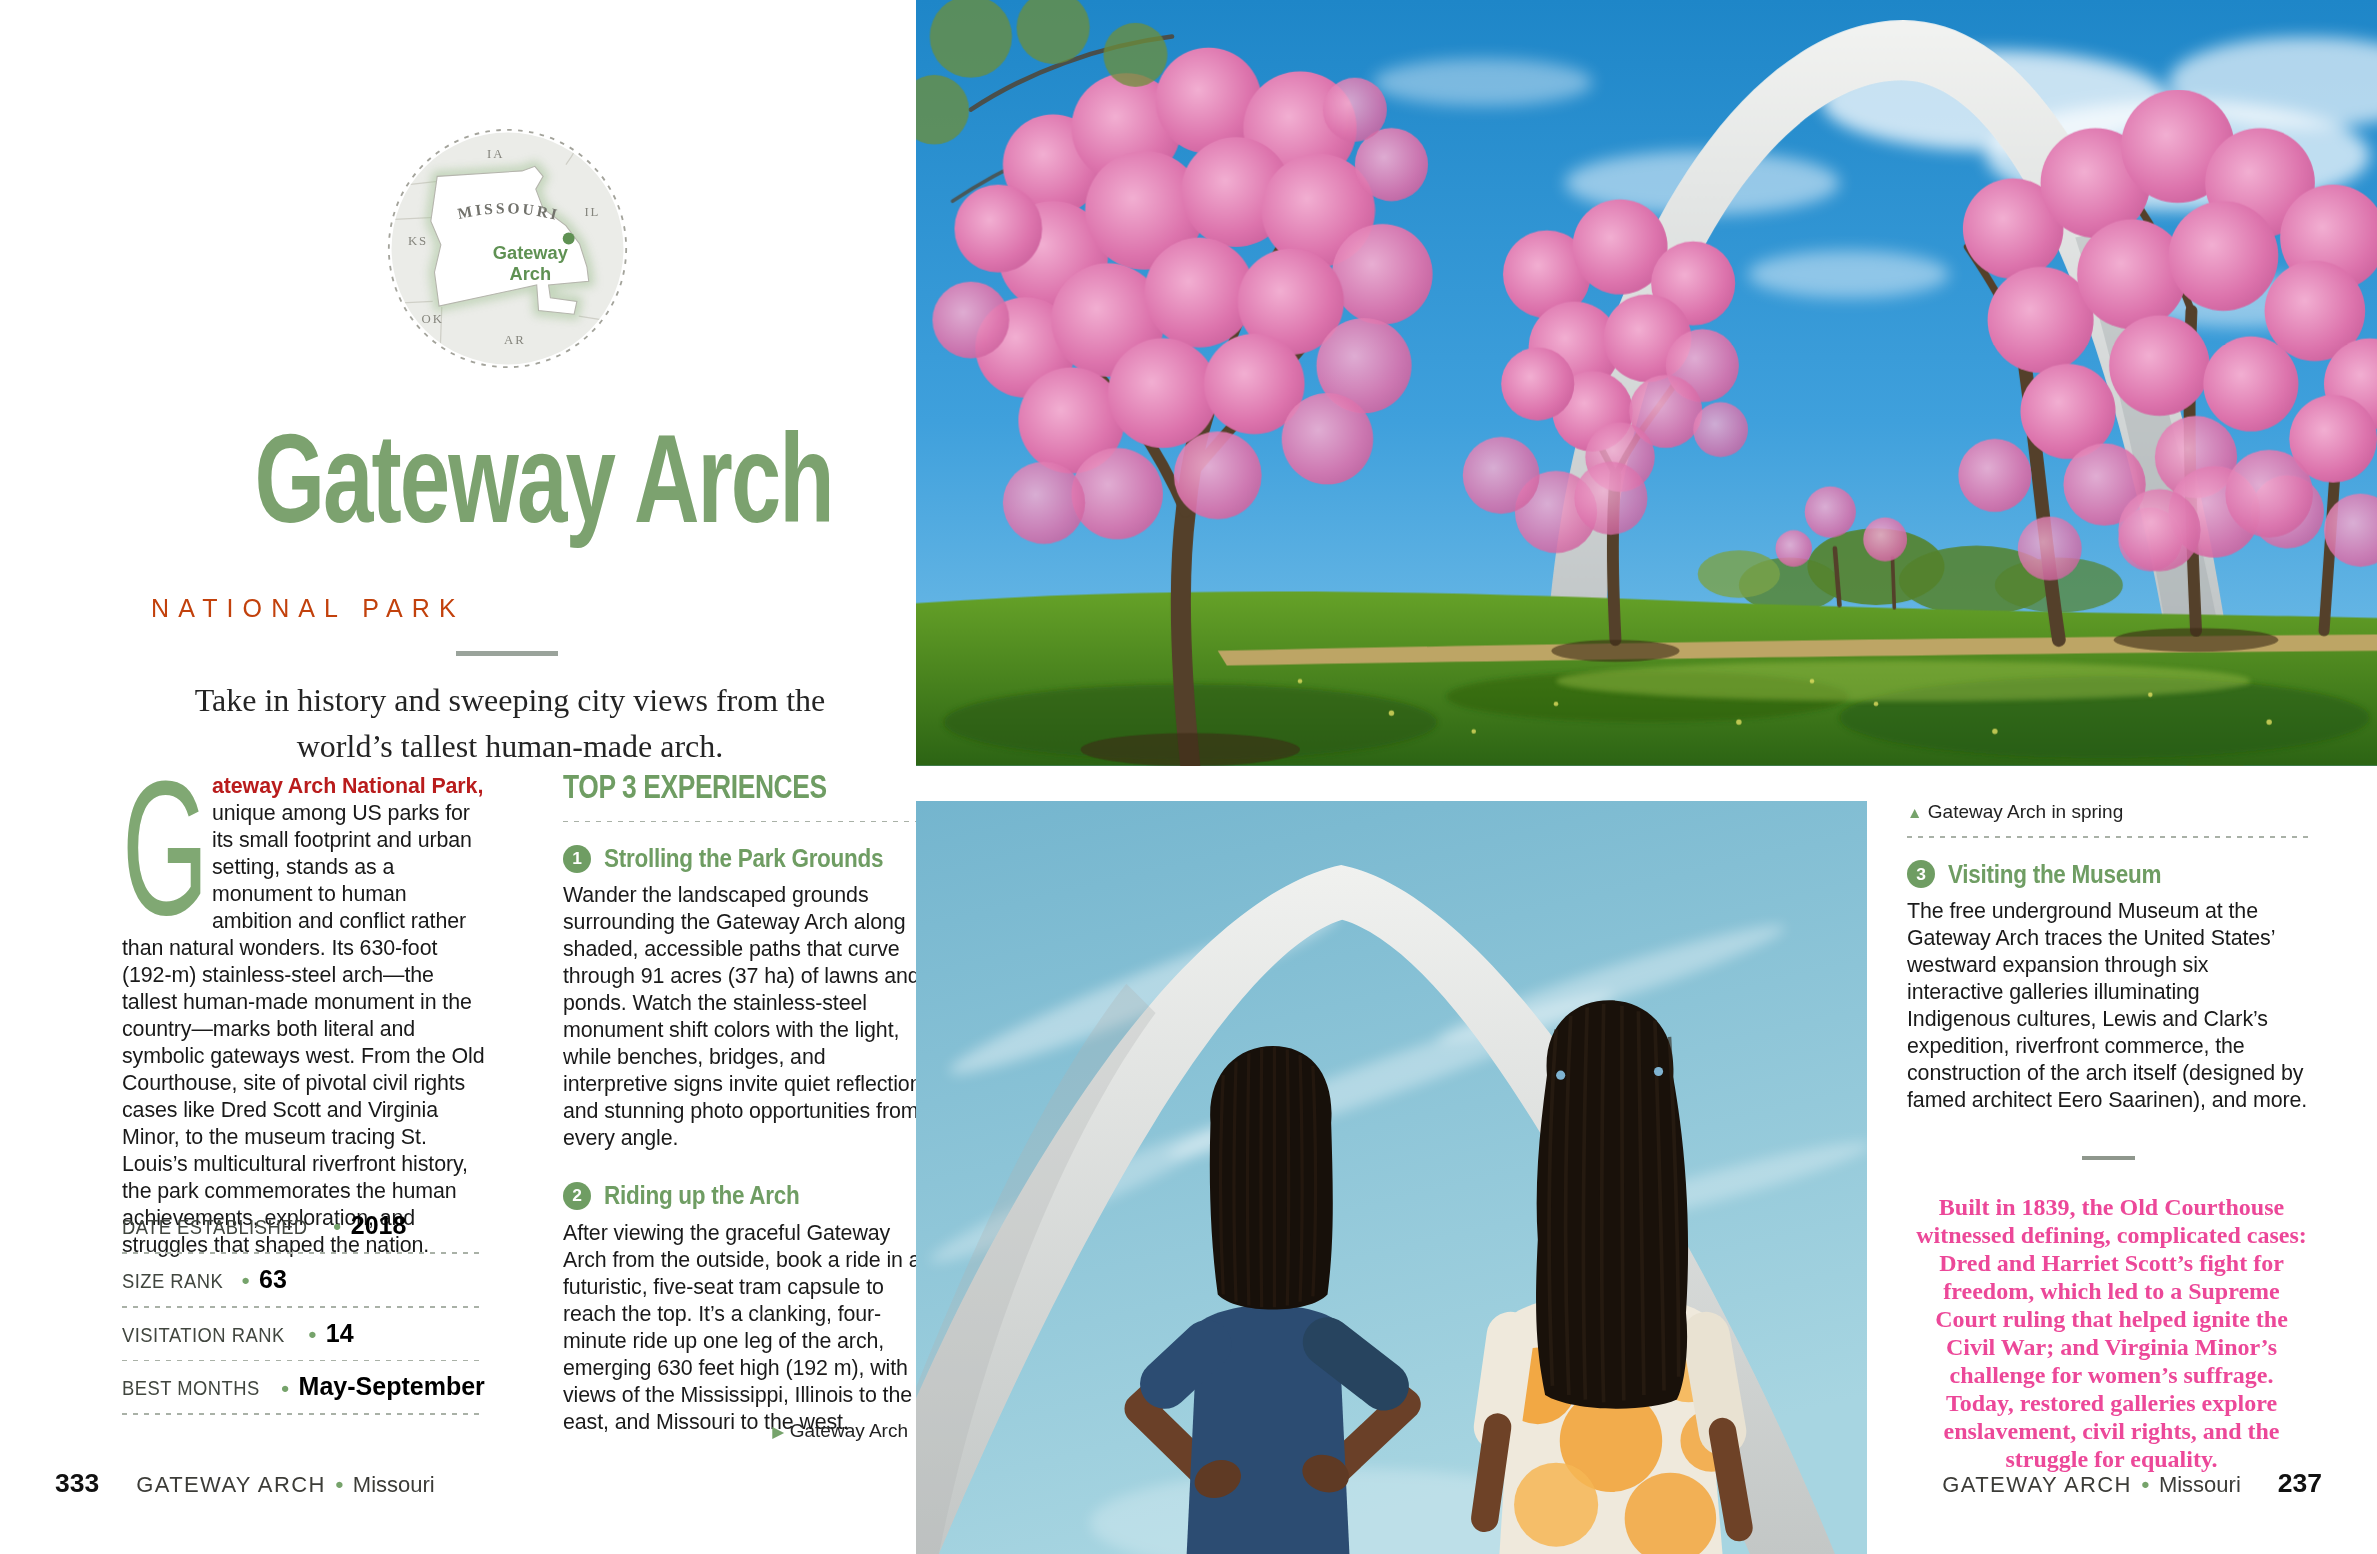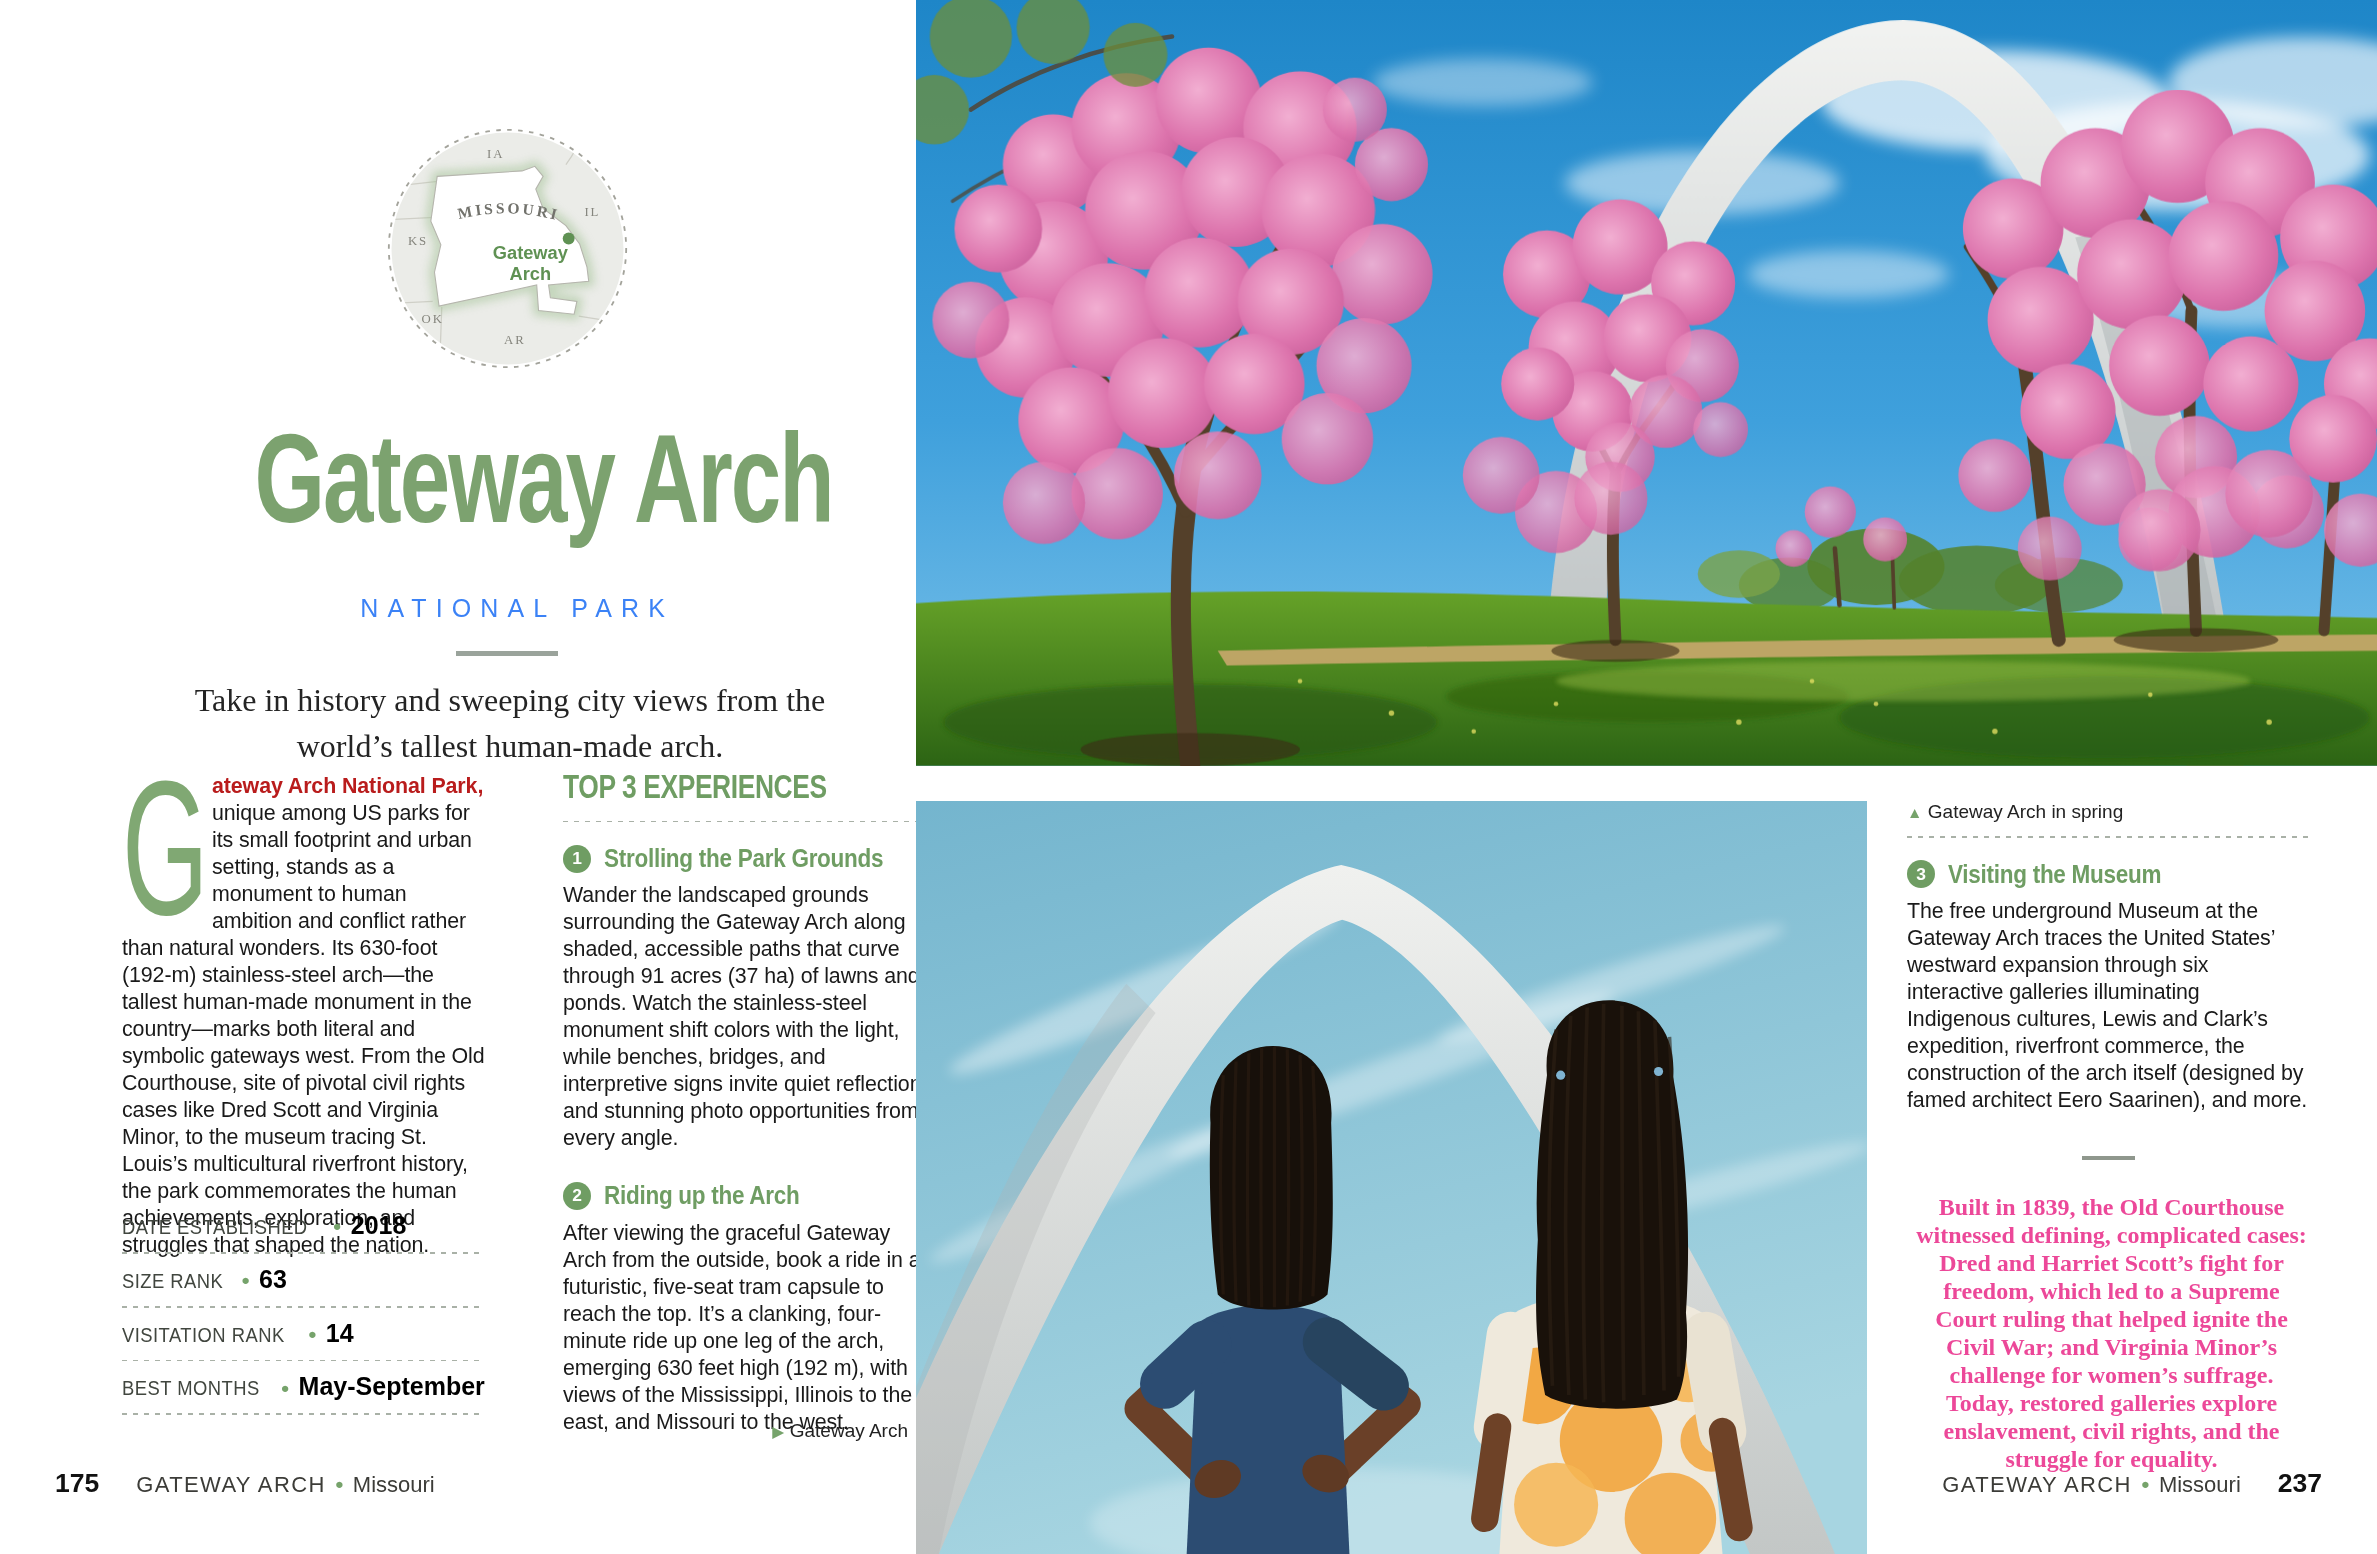--- a/index.html
+++ b/index.html
@@ -4,21 +4,21 @@
 <style>
   html,body{margin:0;padding:0;}
   body{width:2377px;height:1554px;background:#ffffff;font-family:"Liberation Sans",sans-serif;position:relative;overflow:hidden;color:#1a1a1a;}
   .abs{position:absolute;}
   .cond{display:inline-block;transform-origin:center center;}
   .cond-l{display:inline-block;transform-origin:left center;}
   
   .badge{left:387px;top:128px;width:241px;height:241px;}
   .park-title{left:142px;top:413px;width:732px;text-align:center;color:#7ca26f;font-weight:700;font-size:126px;line-height:1.05;letter-spacing:-2.7px;white-space:nowrap;}
   .park-title .cond{transform:scaleX(.72);}
-  .park-subtitle{left:142px;top:594px;width:732px;text-align:center;font-size:25px;letter-spacing:9.1px;padding-left:9.1px;color:#3b82f6;font-weight:500;}
+  .park-subtitle{left:142px;top:594px;width:732px;text-align:left;font-size:25px;letter-spacing:9.1px;padding-left:9.1px;color:#c2410c;font-weight:500;}
   .title-rule{left:456px;top:651px;width:102px;height:4.6px;background:#9aa39b;}
   .deck{left:158px;top:677px;width:704px;text-align:center;font-family:"Liberation Serif",serif;font-size:32px;line-height:46px;color:#242424;}
   .intro{left:122px;top:773px;width:368px;font-size:21.4px;line-height:27px;letter-spacing:-0.1px;color:#191919;}
   .dropcap{float:left;width:79px;height:154px;margin:5.5px 11px 0 0;color:#80a873;font-size:192px;line-height:137px;font-weight:400;transform:scaleX(.58);transform-origin:left top;}
   .lead-in{color:#b91c1c;font-weight:700;}
   .stats{left:122px;top:1200px;width:363px;}
   .stat-row{padding:11px 0 12px 0;white-space:nowrap;}
   .stat-label{font-size:20px;color:#41463f;letter-spacing:0.5px;transform:scaleX(.92);transform-origin:left center;display:inline-block;}
   .dot{color:#76a36b;font-size:14.6px;margin:0 9.1px;vertical-align:2.7px;}
   .stat-value{font-size:25px;font-weight:700;color:#000000;}
@@ -400,18 +400,18 @@
         <path d="M 392,269 C 392,380 392,480 392,554"></path>
         <path d="M 406,272 C 408,380 408,475 406,552"></path>
         <path d="M 420,278 C 423,380 423,470 420,548"></path>
         <path d="M 434,290 C 438,380 438,460 434,542"></path>
       </g>
     </g>
   </svg>
 </div>
 
 <div class="abs footer footer-left">
-  <span class="page-num">175</span><span class="running">GATEWAY ARCH</span><span class="dot">●</span><span>Missouri</span>
+  <span class="page-num">333</span><span class="running">GATEWAY ARCH</span><span class="dot">●</span><span>Missouri</span>
 </div>
 <div class="abs footer footer-right">
   <span class="running">GATEWAY ARCH</span><span class="dot">●</span><span>Missouri</span><span class="page-num">237</span>
 </div>
 
 
 </body></html>

